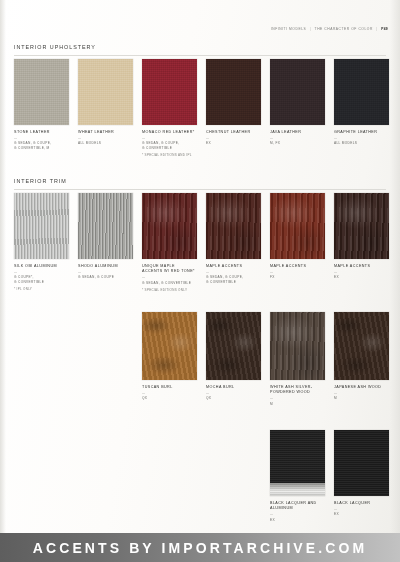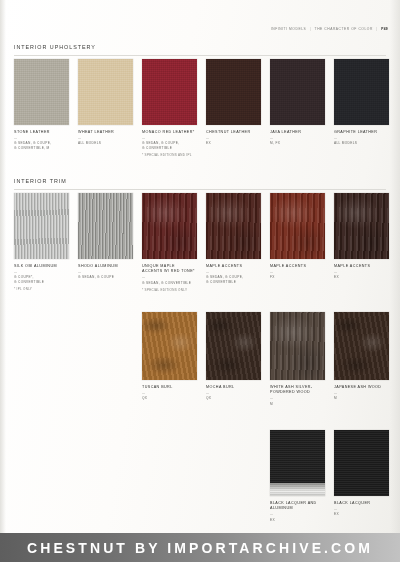--- a/index.html
+++ b/index.html
@@ -311,14 +311,14 @@
       <div class="lbl" style="left: 334px; top: 501px;">
         <span class="name">BLACK LACQUER</span>
         <span class="dash">—</span>
         <span class="models">EX</span>
       </div>
     </div>
 
 </div>
 
 <div id="footer">
-  <span class="ftxt">CHESTNUT BY IMPORTARCHIVE.COM</span>
+  <span class="ftxt">ACCENTS BY IMPORTARCHIVE.COM</span>
 </div>
 
 </body></html>

